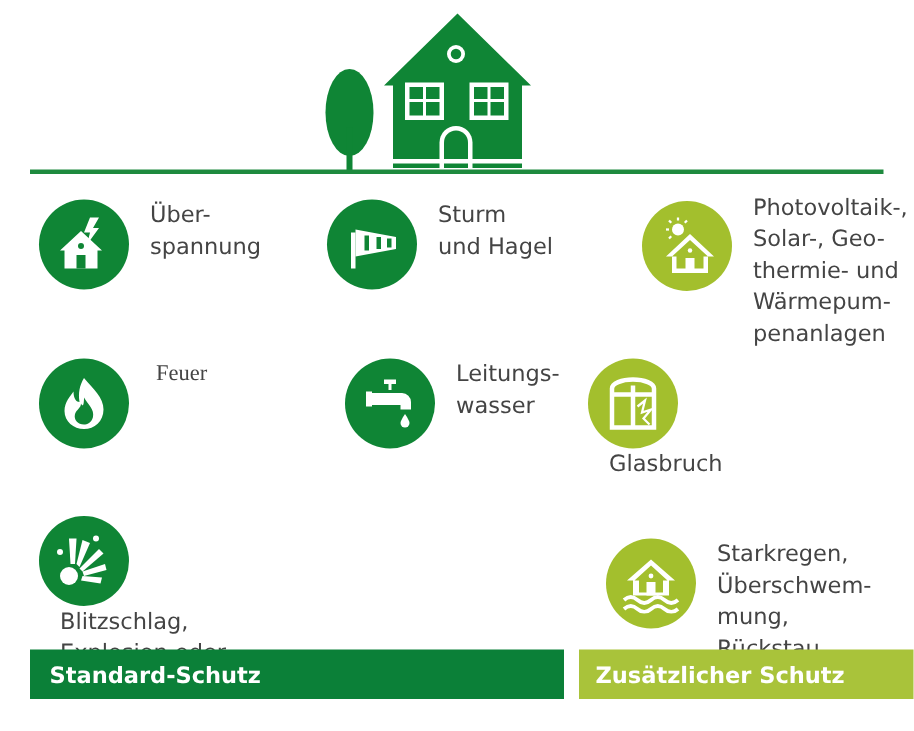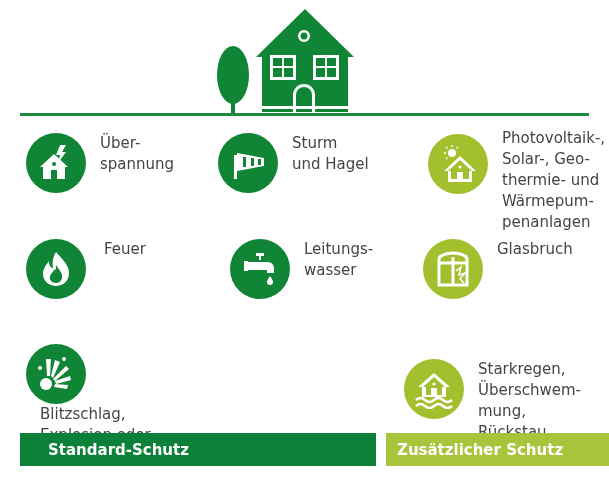--- a/index.html
+++ b/index.html
@@ -5,21 +5,21 @@
   html,body{margin:0;padding:0;background:#fff;}
   body{width:609px;height:487px;position:relative;overflow:hidden;font-family:"DejaVu Sans","Liberation Sans",sans-serif;}
   .hero{position:absolute;left:0;top:0;width:609px;height:120px;}
   .ground{position:absolute;left:20px;top:113px;width:569px;height:3px;background:#1e8a3e;}
   .item{position:absolute;display:flex;align-items:flex-start;}
   .circle{width:60px;height:60px;border-radius:50%;flex:0 0 60px;display:flex;align-items:center;justify-content:center;}
   .circle.std{background:#0f8535;}
   .circle.add{background:#a3bf2d;}
   .label{margin-left:14px;color:#444;font-size:15px;line-height:21px;white-space:pre-line;}
   .bar{position:absolute;top:433px;height:33px;display:flex;align-items:center;color:#fff;font-weight:bold;font-size:15px;}
-  .bar.std{left:20px;width:356px;background:#0b8038;padding-left:28px;box-sizing:border-box;}
+  .bar.std{left:20px;width:356px;background:#0b8038;padding-left:13px;box-sizing:border-box;}
   .bar.add{left:386px;width:241px;background:#a9c33a;padding-left:11px;box-sizing:border-box;}
 </style>
 </head>
 <body>
 
 <div class="hero">
   <svg width="609" height="120" viewBox="0 0 609 120">
 
     <g>
       <ellipse cx="233" cy="75" rx="16" ry="29" fill="#0f8535"></ellipse>
@@ -70,21 +70,21 @@
       <polygon points="9,10 36,15 36,23 9,28" fill="#fff"></polygon>
       <rect x="15" y="14" width="3" height="10" fill="#0f8535"></rect>
       <rect x="23" y="15" width="3" height="8" fill="#0f8535"></rect>
       <rect x="30" y="16" width="3" height="6" fill="#0f8535"></rect>
     </svg>
   </div>
   <div class="label">Sturm
 und Hagel</div>
 </div>
 
-<div class="item" style="left:26px;top:239px;">
+<div class="item" style="left:26px;top:239px;font-family:Liberation Serif, serif;">
   <div class="circle std">
     <svg width="40" height="40" viewBox="0 0 40 40">
       <path d="M20 3 C26 10 33 16 33 24 C33 32 27 37 20 37 C13 37 7 32 7 25 C7 19 11 15 13 12 C13 17 15 19 17 19 C16 13 17 8 20 3 Z" fill="#fff"></path>
       <path d="M20 16 C23 21 27 24 26 29 C25 33 22 34 20 34 C16 34 13 31 14 27 C15 24 18 23 18 20 C19 22 20 22 20 16 Z" fill="#0f8535"></path>
     </svg>
   </div>
   <div class="label" style="margin-left:18px">Feuer</div>
 </div>
 
 <div class="item" style="left:230px;top:239px;">
@@ -136,21 +136,21 @@
       <circle cx="22" cy="23" r="1.5" fill="#fff"></circle>
     </svg>
   </div>
   <div class="label" style="margin-top:-5px">Photovoltaik-,
 Solar-, Geo-
 thermie- und
 Wärmepum-
 penanlagen</div>
 </div>
 
-<div class="item" style="left:423px;top:239px;">
+<div class="item" style="left:392px;top:239px;flex-direction:column;">
   <div class="circle add">
     <svg width="40" height="40" viewBox="0 0 40 40">
       <path d="M6 10 a14 6 0 0 1 28 0 V36 H6 Z" fill="none" stroke="#fff" stroke-width="3"></path>
       <line x1="6" y1="14" x2="34" y2="14" stroke="#fff" stroke-width="3"></line>
       <line x1="20" y1="8" x2="20" y2="36" stroke="#fff" stroke-width="3"></line>
       <polyline points="23,22 28,18 26,26 32,24 27,30 31,34" fill="none" stroke="#fff" stroke-width="1.5"></polyline>
     </svg>
   </div>
   <div class="label">Glasbruch</div>
 </div>

